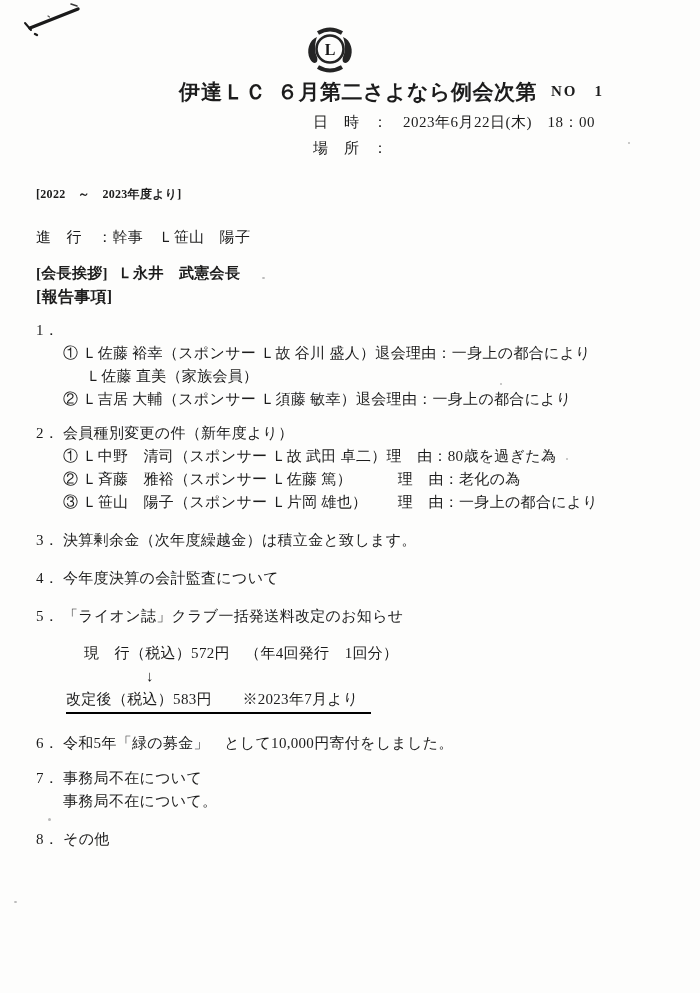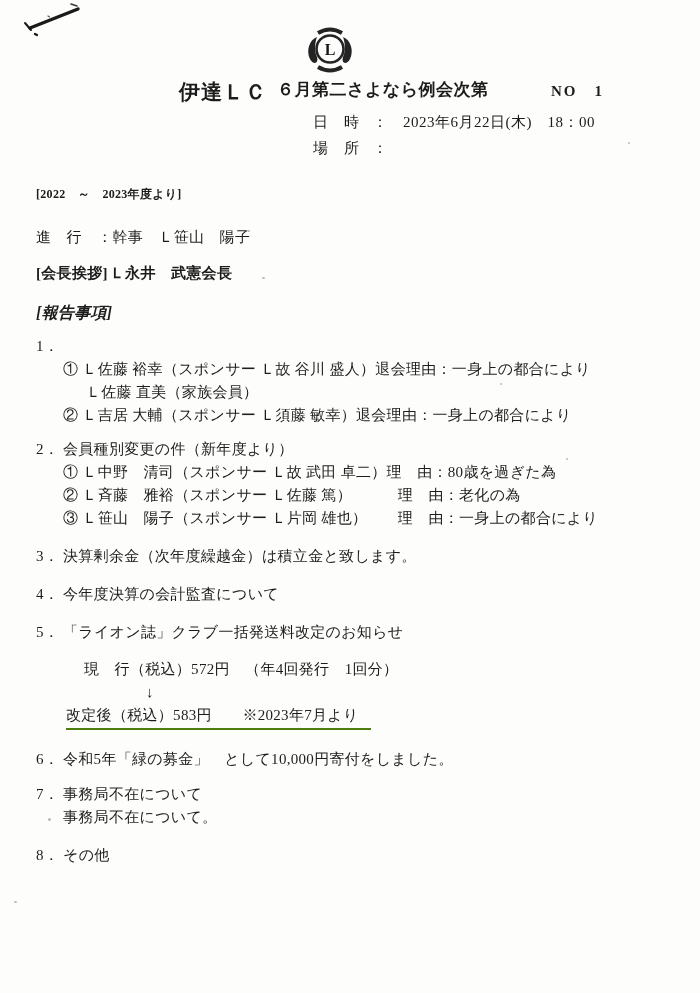--- a/index.html
+++ b/index.html
@@ -14,48 +14,48 @@
     overflow:hidden;
   }
   [data-bind] { white-space:pre-wrap; }
 
   
   .pen-mark { position:absolute; left:14px; top:2px; }
   .logo { position:absolute; left:303px; top:25px; }
 
   .title-row { position:absolute; top:78px; left:0; width:100%; height:30px; }
   .club-name   { position:absolute; left:160px; top:0; font-size:21px; font-weight:bold; letter-spacing:1px;margin-left:19px; }
-  .meeting-title{ position:absolute; left:277px; top:0; font-size:17px; font-weight:bold; letter-spacing:0.5px; }
+  .meeting-title{ position:absolute; left:277px; top:0; font-size:21px; font-weight:bold; letter-spacing:0.5px; }
   .doc-number  { position:absolute; left:551px; top:4px; font-size:15px; font-weight:bold; letter-spacing:2px; }
 
   .meta { position:absolute; top:109px; left:313px; font-size:15px; letter-spacing:0.5px; }
   .meta-row { display:flex; line-height:26px; }
   .meta-label { min-width:46px; }
   .meta-sep { margin:0 15px 0 13px; }
 
   
   .content { position:absolute; top:183px; left:36px; right:16px; font-size:15px; line-height:23px; letter-spacing:0.3px; }
   .term-heading { font-size:12px; font-weight:bold; }
   .moderator-line { margin-top:20px; }
   .greeting-line { margin-top:13px; font-weight:bold; }
-  .greeting-line .g-name { margin-left:2px; }
-  .report-heading { margin-top:16px; font-weight:bold; font-size:16px;font-style:italic; }
+  .greeting-line .g-name { margin-left:10px; }
+  .report-heading { font-weight:bold; font-size:16px; }
 
   .item { margin-top:11px; }
   .item.gap-lg { margin-top:15px; }
   .item.gap-xl { margin-top:18px; }
   .item-title { display:flex; }
   .item-no { flex:none; width:27px; }
   .item-line { margin-left:27px; }
   .item-line.indent2 { margin-left:50px; }
 
   .fee-current { margin-top:14px; margin-left:48px; }
   .fee-arrow   { margin-left:110px; }
   .fee-revised { margin-left:30px; }
-  .fee-revised .u { display:inline-block; border-bottom:2px solid #4d7c0f; padding:0 12px 1px 0; }
+  .fee-revised .u { display:inline-block; border-bottom:2px solid #000000; padding:0 12px 1px 0; }
 
   
   .speck { position:absolute; background:#b9b9b9; border-radius:50%; }
 </style>
 </head>
 <body>
 
 <div class="page">
 
   <svg class="pen-mark" width="84" height="36" viewBox="0 0 84 36">

